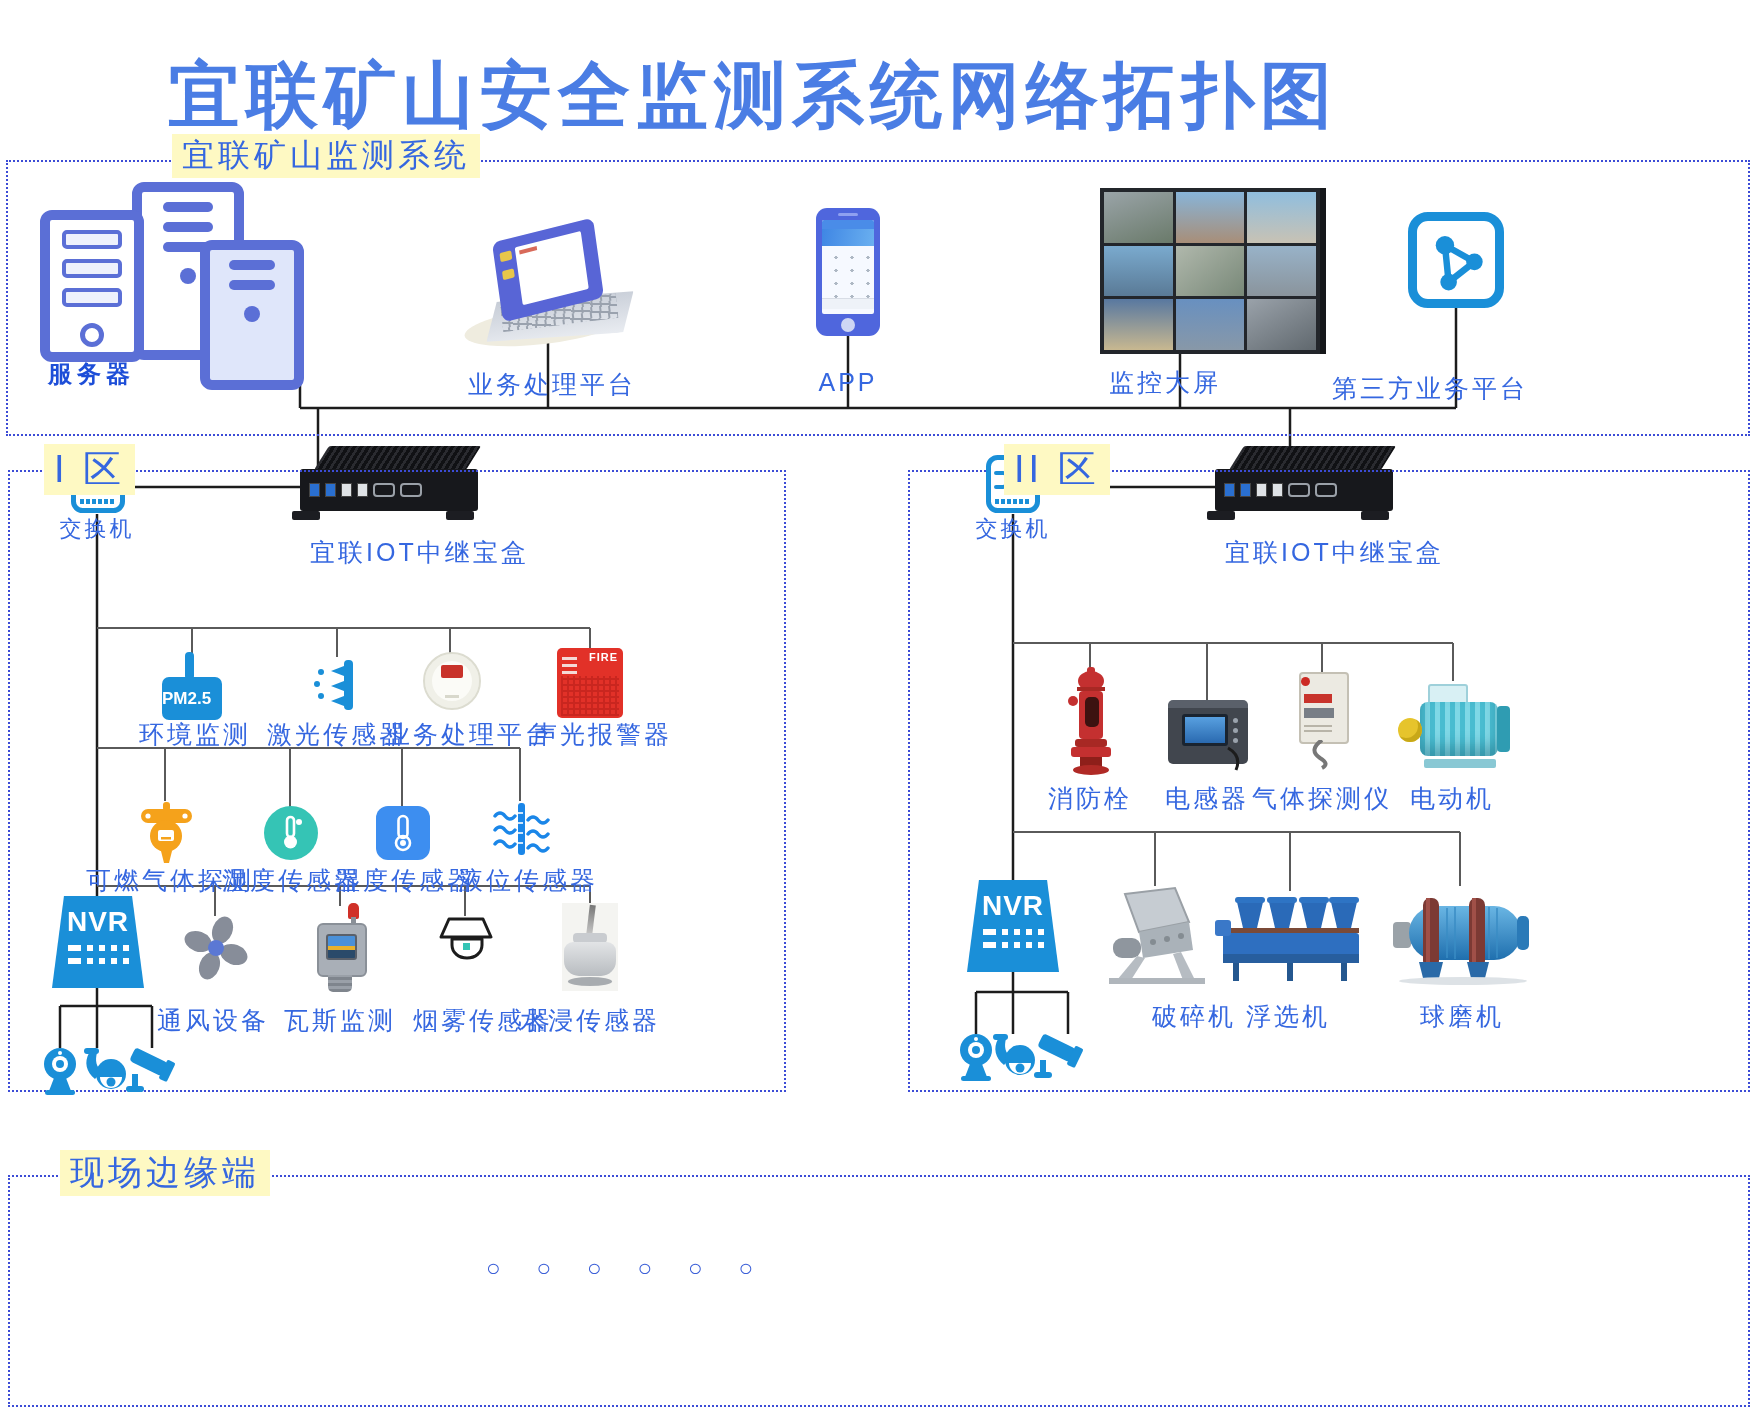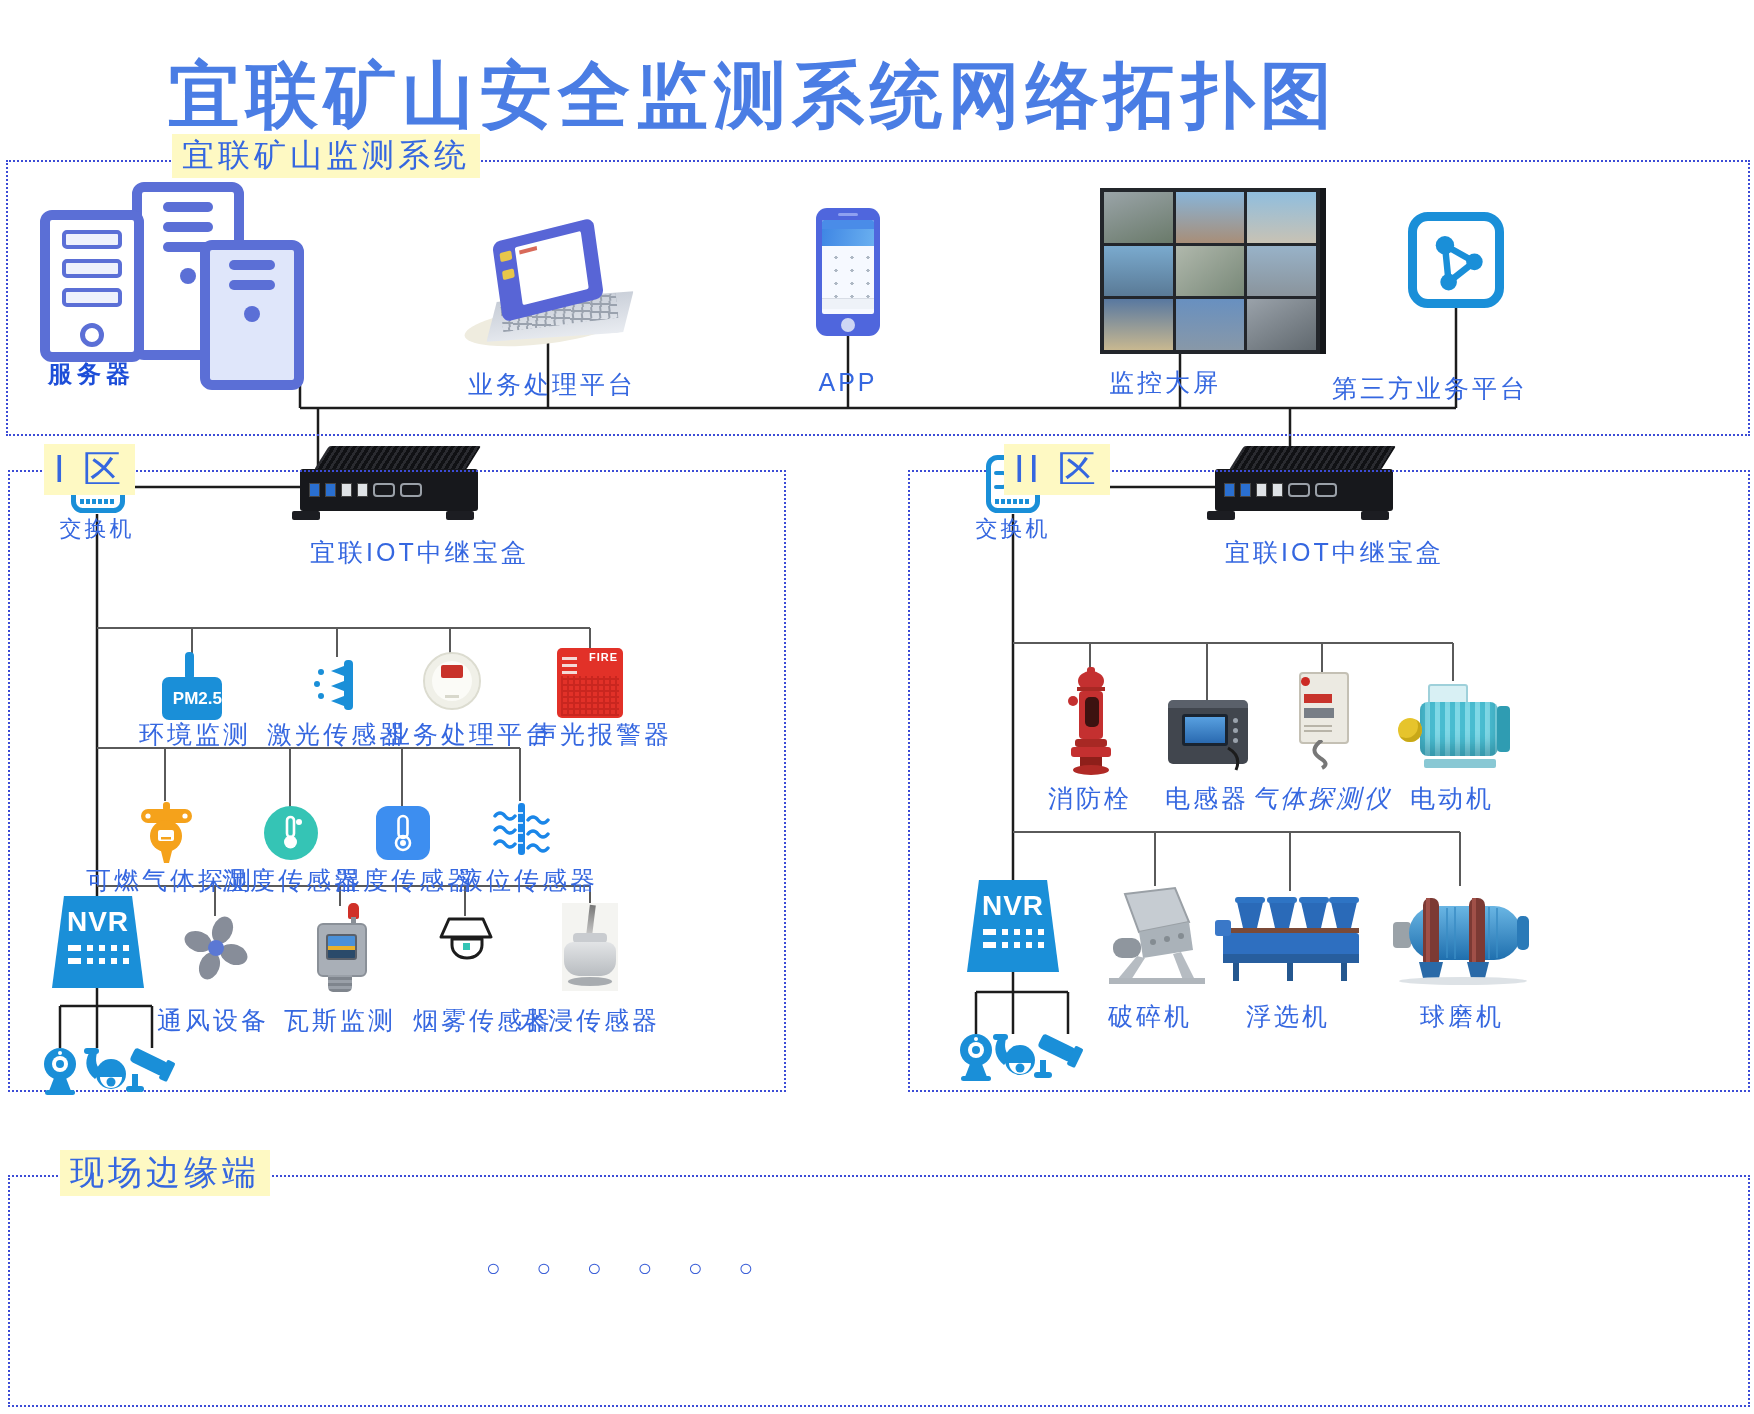--- a/index.html
+++ b/index.html
@@ -69,21 +69,21 @@
   .iot-foot.l{left:-8px;} .iot-foot.r{right:-4px;}
   
   .nvr{position:absolute;width:92px;height:92px;background:#1a8fd8;clip-path:polygon(13% 0,87% 0,100% 100%,0 100%);z-index:2;}
   .nvr-t{color:#fff;font-weight:bold;font-size:28px;text-align:center;margin-top:10px;letter-spacing:1px;}
   .nvr-row{display:flex;gap:6px;justify-content:center;margin-top:7px;}
   .nvr-row b{display:block;width:6px;height:6px;background:#fff;}
   .nvr-row b.w{width:13px;}
   
   .pm25{position:absolute;width:60px;height:68px;}
   .pm25 .ant{position:absolute;left:23px;top:0;width:9px;height:28px;background:#1a8fd8;border-radius:4px;}
-  .pm25 .bod{position:absolute;left:0;top:25px;width:60px;height:43px;background:#1a8fd8;border-radius:7px;color:#fff;font-weight:bold;font-size:17px;text-align:right;line-height:43px;}
+  .pm25 .bod{position:absolute;left:0;top:25px;width:60px;height:43px;background:#1a8fd8;border-radius:7px;color:#fff;font-weight:bold;font-size:17px;text-align:left;line-height:43px;}
   .gasdet{position:absolute;width:54px;height:54px;border-radius:50%;background:#fbfbf7;border:2px solid #dcdcd0;box-shadow:inset 0 0 0 7px #f0f0e8;}
   .gasdet i{position:absolute;left:50%;top:11px;transform:translateX(-50%);width:22px;height:13px;background:#c8322a;border-radius:2px;}
   .gasdet u{position:absolute;left:50%;bottom:10px;transform:translateX(-50%);width:14px;height:3px;background:#d8d8cc;}
   .firebox{position:absolute;width:66px;height:70px;background:#e23128;border-radius:5px;overflow:hidden;}
   .firebox .bars{position:absolute;left:5px;top:9px;width:15px;height:17px;background:repeating-linear-gradient(0deg,#f4d9d7 0 3px,transparent 3px 7px);}
   .firebox .ftxt{position:absolute;right:5px;top:3px;color:#fff;font-size:11px;font-weight:bold;letter-spacing:1px;}
   .firebox .grill{position:absolute;left:4px;top:28px;width:58px;height:40px;background:repeating-linear-gradient(0deg,#c9261f 0 2px,transparent 2px 6px),repeating-linear-gradient(90deg,#c9261f 0 2px,transparent 2px 6px);}
   .humteal{position:absolute;width:54px;height:54px;border-radius:50%;background:#35c4b5;display:flex;align-items:center;justify-content:center;}
   .humblue{position:absolute;width:54px;height:54px;border-radius:12px;background:#3d8ef0;display:flex;align-items:center;justify-content:center;}
   .wasi{position:absolute;width:46px;height:90px;}
@@ -525,21 +525,21 @@
   </div>
   <div class="motor" style="left:1398px;top:680px;">
     <i class="tbox"></i>
       <div class="body"></div>
       <i class="cap"></i>
       <i class="shaft"></i>
       <i class="feet"></i>
   </div>
   <span class="nlabel" style="left:1010px;top:782px;width:160px;">消防栓</span>
   <span class="nlabel" style="left:1127px;top:782px;width:160px;">电感器</span>
-  <span class="nlabel" style="left:1242px;top:782px;width:160px;font-style:italic;">气体探测仪</span>
+  <span class="nlabel" style="left:1242px;top:782px;width:160px;">气体探测仪</span>
   <span class="nlabel" style="left:1372px;top:782px;width:160px;">电动机</span>
 
   <div class="nvr" style="left:967px;top:880px;">
     <div class="nvr-t">NVR</div>
     <div class="nvr-row">
         <b class="w"></b>
         <b></b>
         <b></b>
         <b></b>
         <b></b>
@@ -601,21 +601,21 @@
       </g>
     <rect x="38" y="12" width="16" height="70" rx="7" fill="#7c3a34"></rect>
       <rect x="41" y="12" width="4" height="70" fill="#a05048"></rect>
     <rect x="84" y="12" width="16" height="70" rx="7" fill="#7c3a34"></rect>
       <rect x="87" y="12" width="4" height="70" fill="#a05048"></rect>
     <rect x="132" y="30" width="12" height="34" rx="5" fill="#2a7ab8"></rect>
     <polygon points="34,76 58,76 54,92 38,92" fill="#2a6aa8"></polygon>
       <polygon points="82,76 104,76 100,92 86,92" fill="#2a6aa8"></polygon>
     <ellipse cx="78" cy="95" rx="64" ry="4" fill="#dde2e6"></ellipse>
   </svg>
-  <span class="nlabel" style="left:1070px;top:1000px;width:160px;">破碎机</span>
+  <span class="nlabel" style="left:1070px;top:1000px;width:160px;padding-left:44px;">破碎机</span>
   <span class="nlabel" style="left:1208px;top:1000px;width:160px;">浮选机</span>
   <span class="nlabel" style="left:1382px;top:1000px;width:160px;">球磨机</span>
 
   <svg class="cam" style="left:954px;top:1030px;" width="44" height="52" viewBox="0 0 44 52">
     <g fill="#1a8fd8">
         <circle cx="22" cy="20" r="16"></circle>
         <path d="M16 34 L11 47 h22 L28 34 z"></path>
         <rect x="7" y="46" width="30" height="5" rx="2.5"></rect>
       </g>
     <circle cx="22" cy="20" r="8" fill="#fff"></circle>

